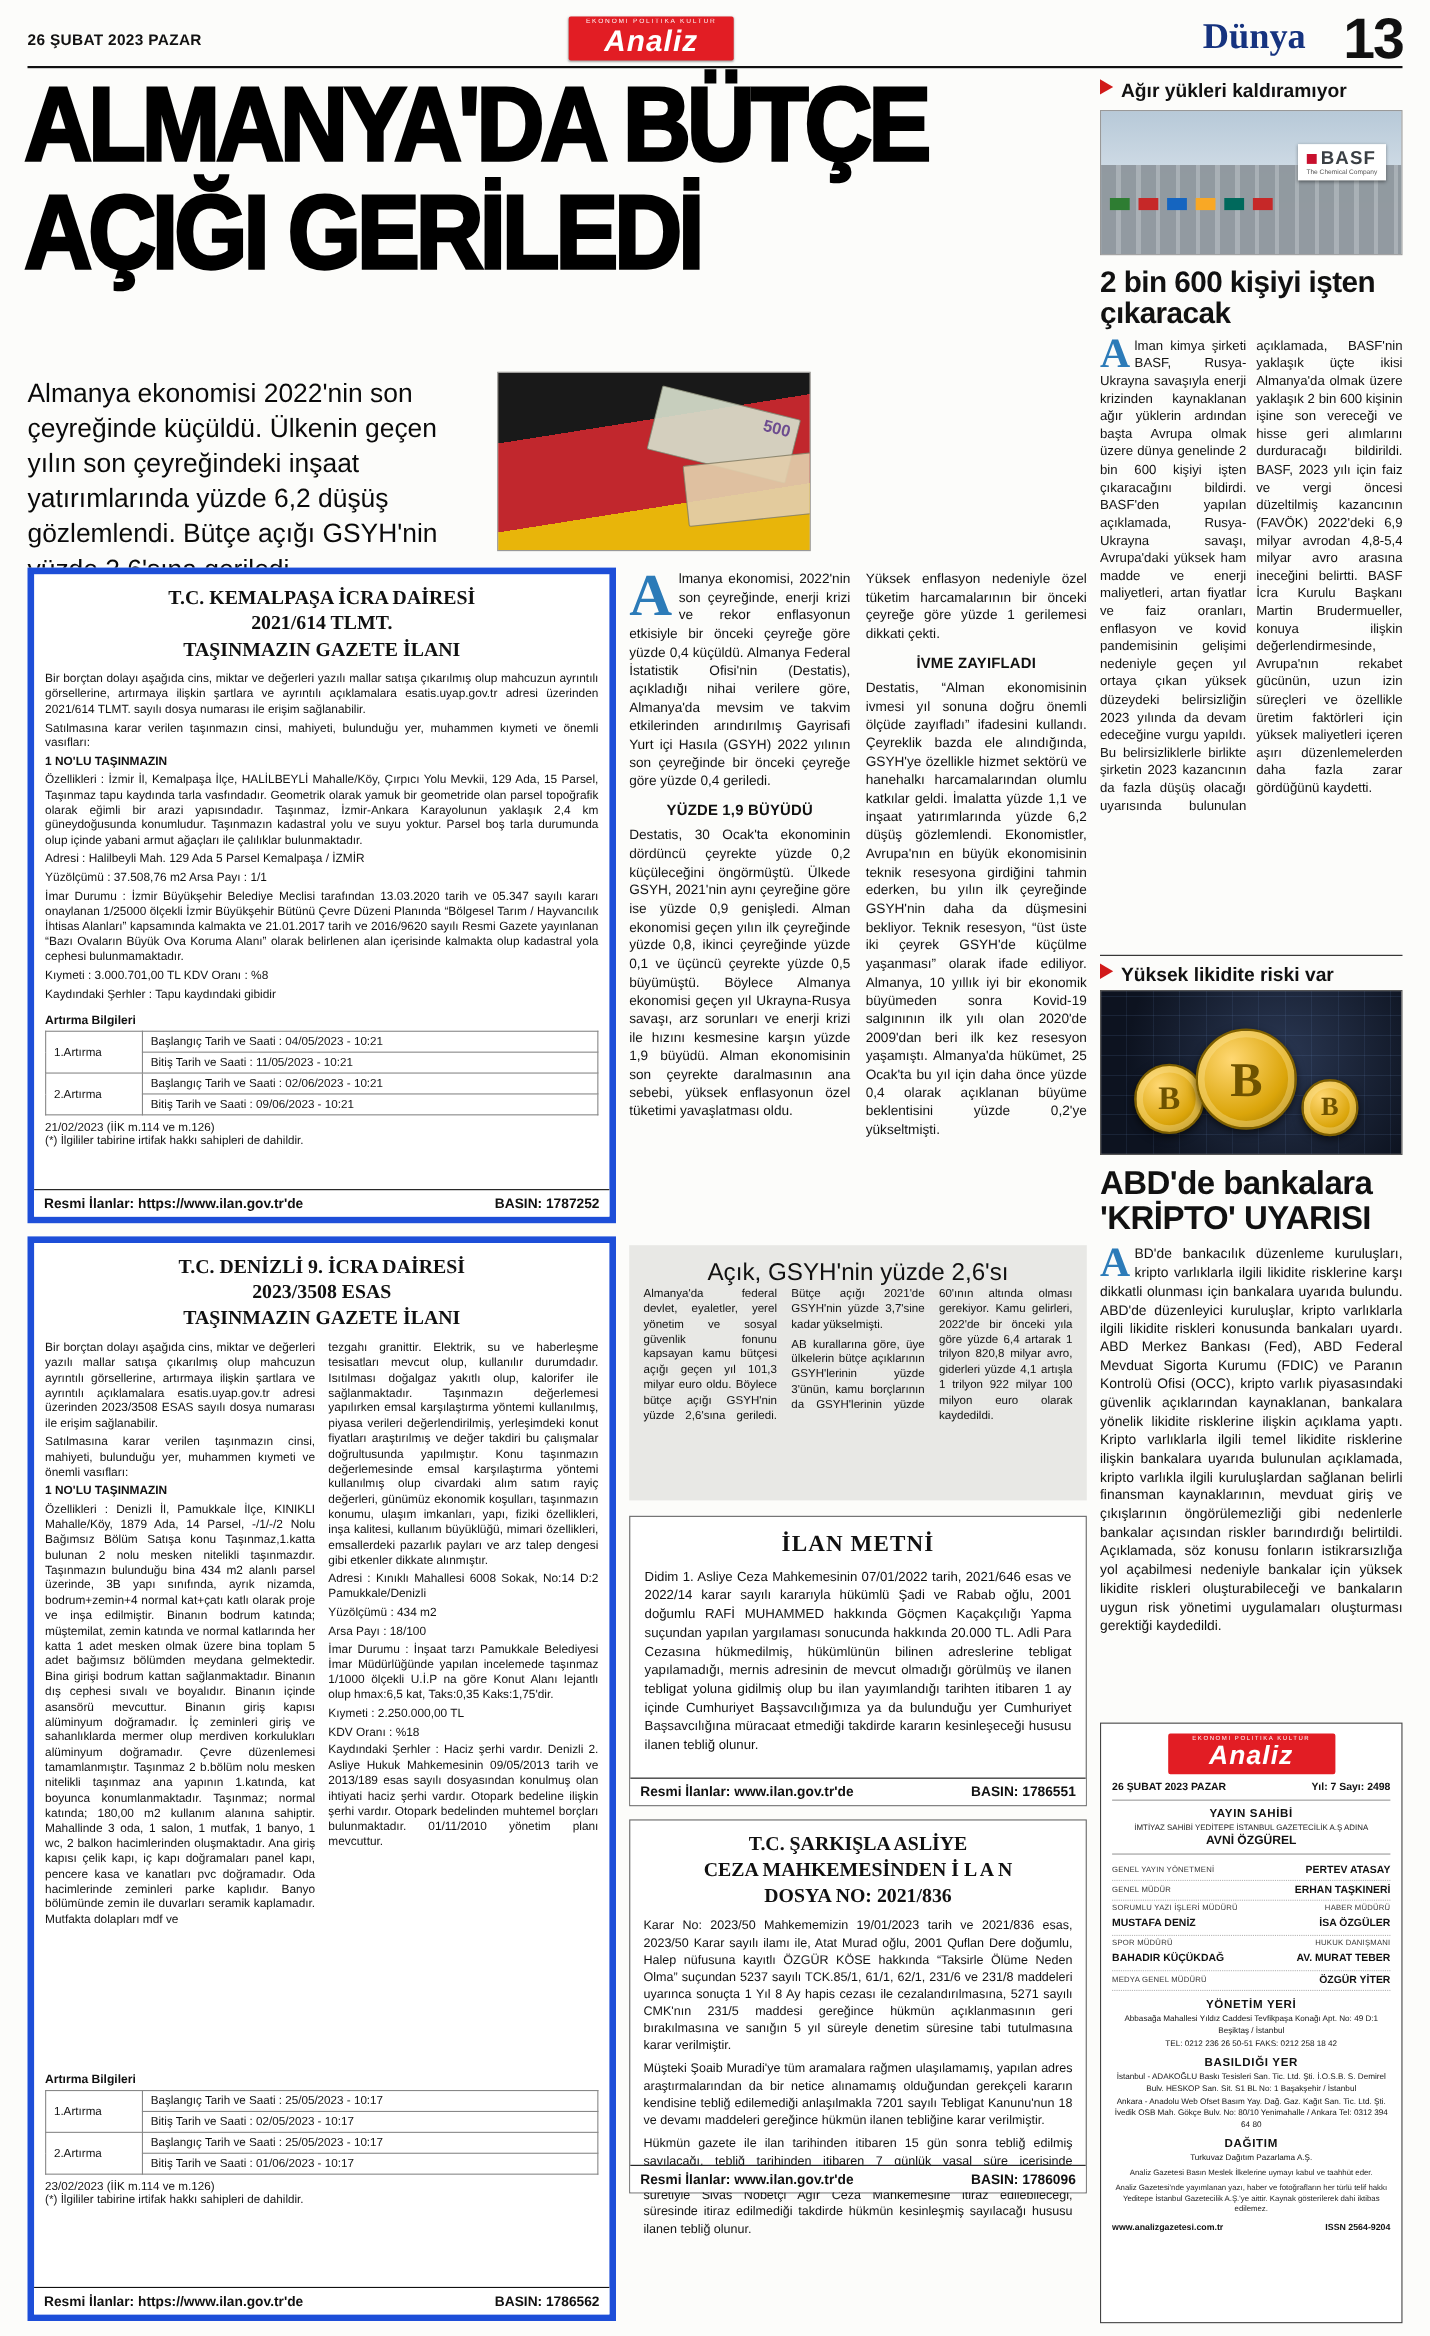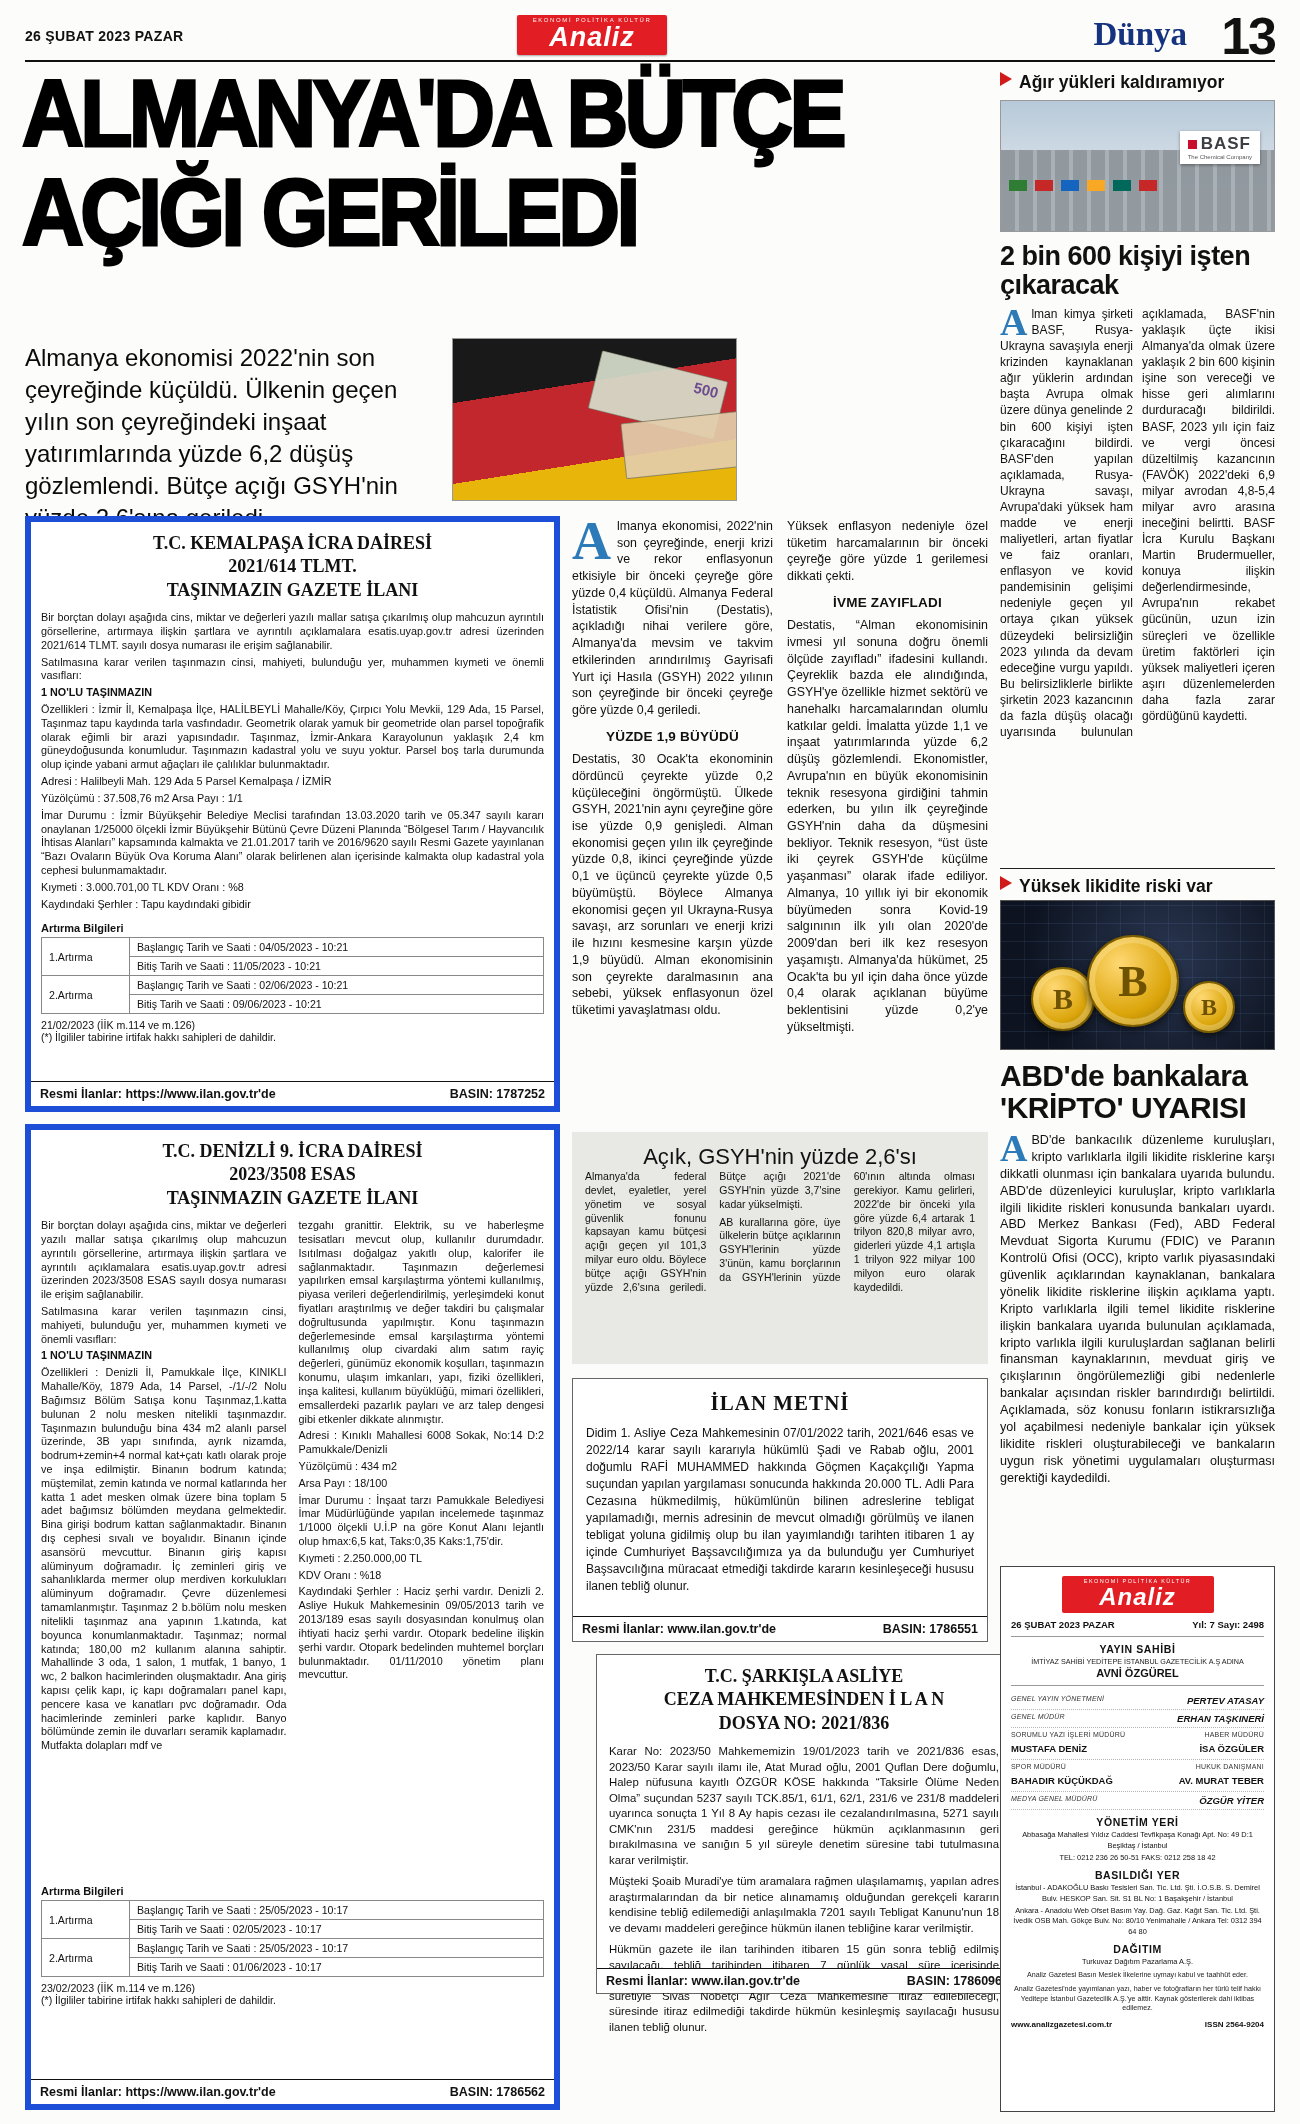--- a/index.html
+++ b/index.html
@@ -68,21 +68,21 @@
   .gray-cols { column-count:3; column-gap:13px; font-size:10.5px; line-height:1.32; text-align:justify; }
   .gray-cols p { margin-bottom:4px; }
 
   
   .ilan-box { position:absolute; left:572px; top:1378px; width:416px; height:264px; border:1px solid #666; background:#fff; }
   .ilan-title { font-family:"Liberation Serif", serif; font-size:21px; font-weight:bold; text-align:center;
                 letter-spacing:1px; margin:12px 0 9px; }
   .ilan-body { font-size:12px; line-height:1.42; text-align:justify; padding:0 13px; }
 
   
-  .sark-box { position:absolute; left:572px; top:1654px; width:416px; height:340px; border:1px solid #666; background:#fff;margin-left:24px; }
+  .sark-box { position:absolute; left:572px; top:1654px; width:416px; height:340px; border:1px solid #666; background:#fff; }
   .sark-body { font-size:11.4px; line-height:1.36; text-align:justify; padding:2px 12px 30px; }
   .sark-body p { margin-bottom:6px; }
 
   
   .side { position:absolute; left:1000px; width:275px; }
   .side-sec-head { display:flex; align-items:flex-start; gap:7px; font-weight:bold; font-size:17.5px; }
   .side-rule { border-top:1.5px solid #222; padding-top:7px; }
   .tri { width:0; height:0; border-left:12px solid #d11a1a; border-top:7px solid transparent;
          border-bottom:7px solid transparent; flex:none; }
 
@@ -124,21 +124,21 @@
   .masthead { position:absolute; left:1000px; top:1566px; width:275px; height:546px; border:1.5px solid #444;
               background:#fff; padding:9px 10px; }
   .mh-logo { width:152px; margin:0 auto; background:#e21d24; color:#fff; text-align:center; padding:2px 4px 4px; border-radius:2px; }
   .mh-logo .tag { font-size:5.5px; letter-spacing:1.4px; white-space:nowrap; overflow:hidden; }
   .mh-logo .name { font-size:24px; font-weight:bold; font-style:italic; line-height:1.05; letter-spacing:1px; }
   .mh-daterow { display:flex; justify-content:space-between; margin-top:6px; font-size:9.5px; font-weight:bold; }
   .mh-hr { border-top:1px solid #9a9a9a; margin:6px 0; }
   .mh-title { font-weight:bold; font-size:10.5px; text-align:center; letter-spacing:.6px; }
   .mh-sub { font-size:7.2px; text-align:center; color:#222; margin-top:2px; }
   .mh-name { font-size:11px; font-weight:bold; text-align:center; margin-top:1px; }
-  .mh-rowfull { display:flex; justify-content:space-between; align-items:flex-start; border-bottom:1px dotted #b5b5b5; padding:3px 0;font-style:italic; }
+  .mh-rowfull { display:flex; justify-content:space-between; align-items:center; border-bottom:1px dotted #b5b5b5; padding:3px 0; }
   .mh-rowsplit { display:flex; justify-content:space-between; border-bottom:1px dotted #b5b5b5; padding:3px 0; gap:8px; }
   .mh-cell { width:49%; }
   .mh-cell.right { text-align:right; }
   .mh-role { font-size:7px; color:#333; letter-spacing:.2px; }
   .mh-staffname { font-size:9.5px; font-weight:bold; }
   .mh-addr { font-size:7.4px; text-align:center; line-height:1.4; margin-top:2px; }
   .mh-note { font-size:7.1px; text-align:center; line-height:1.35; margin-top:4px; color:#222; }
   .mh-bottom { display:flex; justify-content:space-between; margin-top:6px; font-size:8px; font-weight:bold; }
 </style>
 </head>

